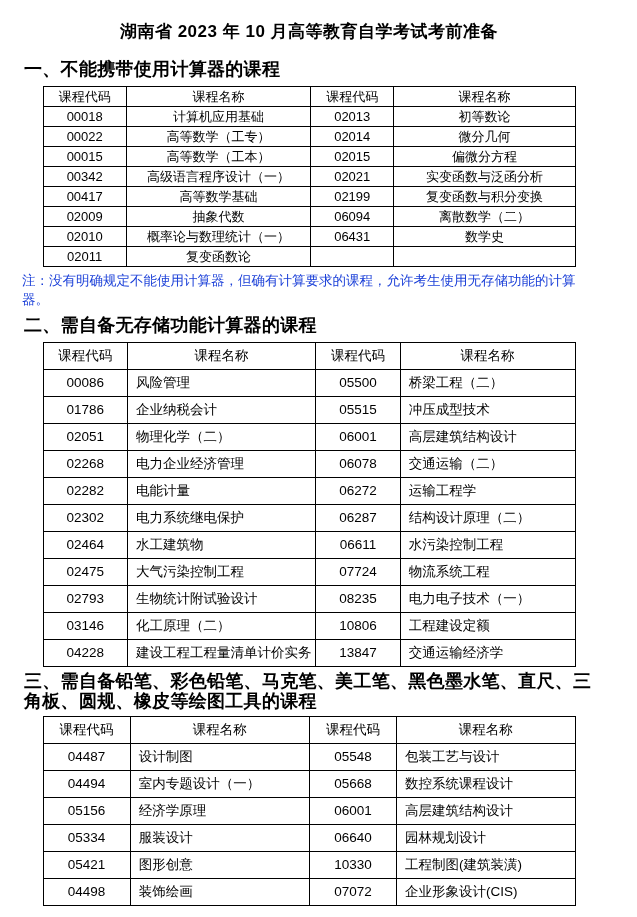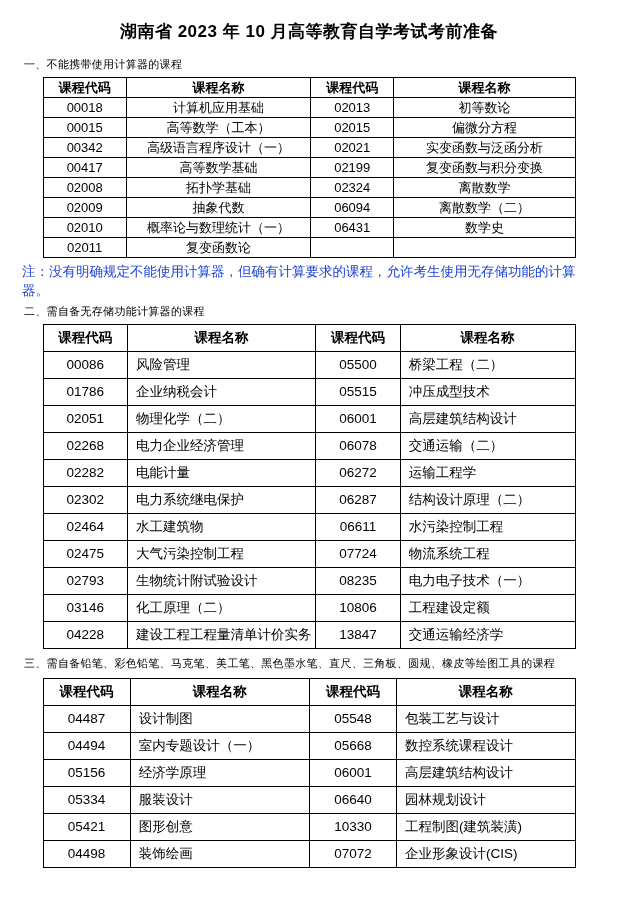--- a/index.html
+++ b/index.html
@@ -24,22 +24,22 @@
   }
   .doc-title {
     text-align: center;
     font-size: 17px;
     font-weight: bold;
     letter-spacing: 0.5px;
     margin: 8px 0 14px 0;
     color: #000;
   }
   .section-heading {
-    font-size: 11px;
-    font-weight: normal;
+    font-size: 18px;
+    font-weight: bold;
     margin: 0 0 5px 2px;
     letter-spacing: 0.3px;
   }
   .section-heading.multi {
     line-height: 20px;
   }
   .note {
     color: #1a3fd8;
     font-size: 13.5px;
     line-height: 19px;
@@ -53,21 +53,21 @@
   }
   table.grid th, table.grid td {
     border: 1px solid #000;
     font-size: 13px;
     text-align: center;
     padding: 1px 2px;
     font-weight: normal;
     white-space: nowrap;
   }
   table.grid th {
-    font-weight: bold;
+    font-weight: normal;
   }
 
   
   #table-1 {
     width: 533px;
   }
   #table-1 th, #table-1 td {
     height: 17px;
     line-height: 17px;
   }
@@ -107,44 +107,44 @@
       </tr>
     </thead>
     <tbody>
       <tr>
         <td class="c-code">00018</td>
         <td class="c-name">计算机应用基础</td>
         <td class="c-code">02013</td>
         <td class="c-name">初等数论</td>
       </tr>
       <tr>
+        <td class="c-code">00022</td>
+        <td class="c-name">高等数学（工专）</td>
+        <td class="c-code">02014</td>
+        <td class="c-name">微分几何</td>
+      </tr>
+      <tr>
         <td class="c-code">00015</td>
         <td class="c-name">高等数学（工本）</td>
         <td class="c-code">02015</td>
         <td class="c-name">偏微分方程</td>
       </tr>
       <tr>
         <td class="c-code">00342</td>
         <td class="c-name">高级语言程序设计（一）</td>
         <td class="c-code">02021</td>
         <td class="c-name">实变函数与泛函分析</td>
       </tr>
       <tr>
         <td class="c-code">00417</td>
         <td class="c-name">高等数学基础</td>
         <td class="c-code">02199</td>
         <td class="c-name">复变函数与积分变换</td>
       </tr>
       <tr>
-        <td class="c-code">02008</td>
-        <td class="c-name">拓扑学基础</td>
-        <td class="c-code">02324</td>
-        <td class="c-name">离散数学</td>
-      </tr>
-      <tr>
         <td class="c-code">02009</td>
         <td class="c-name">抽象代数</td>
         <td class="c-code">06094</td>
         <td class="c-name">离散数学（二）</td>
       </tr>
       <tr>
         <td class="c-code">02010</td>
         <td class="c-name">概率论与数理统计（一）</td>
         <td class="c-code">06431</td>
         <td class="c-name">数学史</td>

